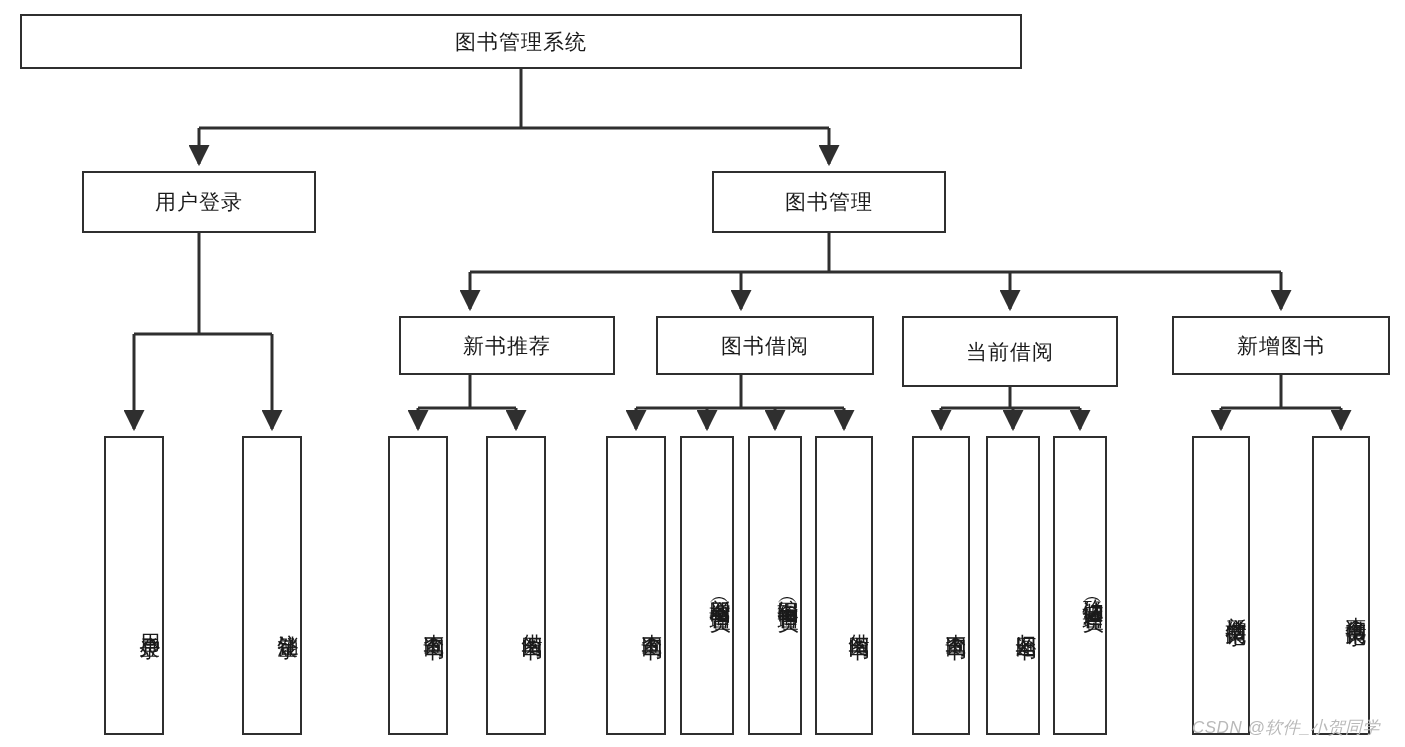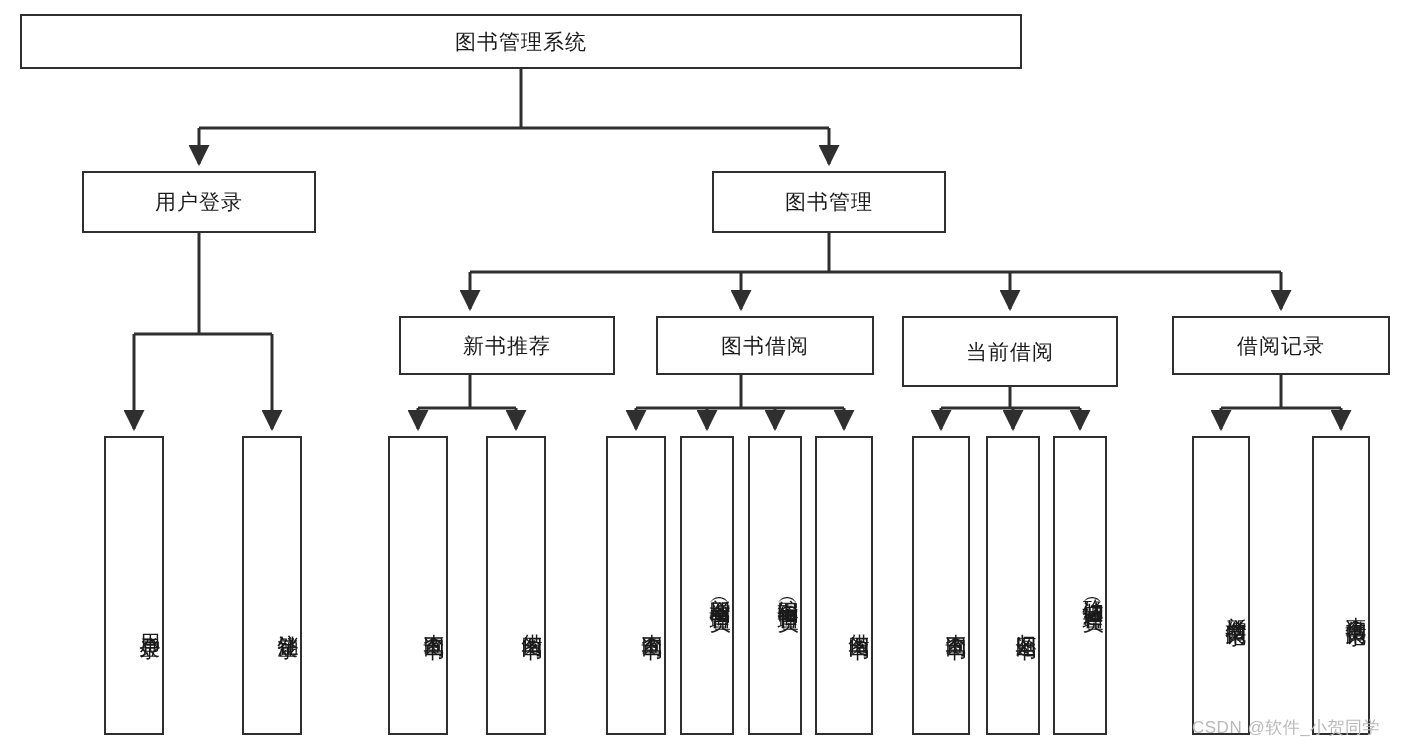--- a/index.html
+++ b/index.html
@@ -131,21 +131,21 @@
   <div class="node node-h" style="left:362px; top:316px; width:216px; height:59px;margin-left:37px;">
     <span>新书推荐</span>
   </div>
   <div class="node node-h" style="left:632px; top:316px; width:218px; height:59px;margin-left:24px;">
     <span>图书借阅</span>
   </div>
   <div class="node node-h" style="left:902px; top:316px; width:216px; height:71px;">
     <span>当前借阅</span>
   </div>
   <div class="node node-h" style="left:1172px; top:316px; width:218px; height:59px;">
-    <span>借阅记录</span>
+    <span>新增图书</span>
   </div>
 
   <div class="node node-v" style="left:104px; top:436px; width:60px; height:299px; padding-top:70px;">
     <span>用户登录</span>
   </div>
   <div class="node node-v" style="left:242px; top:436px; width:60px; height:299px; padding-top:70px;">
     <span>注销登录</span>
   </div>
 
   <div class="node node-v" style="left:388px; top:436px; width:60px; height:299px; padding-top:70px;">
@@ -178,15 +178,15 @@
     <span>确认归还（管理员）</span>
   </div>
 
   <div class="node node-v" style="left:1192px; top:436px; width:58px; height:299px; padding-top:40px;">
     <span>新增借阅记录</span>
   </div>
   <div class="node node-v" style="left:1312px; top:436px; width:58px; height:299px; padding-top:40px;">
     <span>查询借阅记录</span>
   </div>
 
-  <div class="watermark" style="left:1192px; top:716px;">CSDN @软件_小贺同学</div>
+  <div class="watermark" style="left:1192px; top:716px;font-style:italic;">CSDN @软件_小贺同学</div>
 
 </div>
 
 </body></html>

